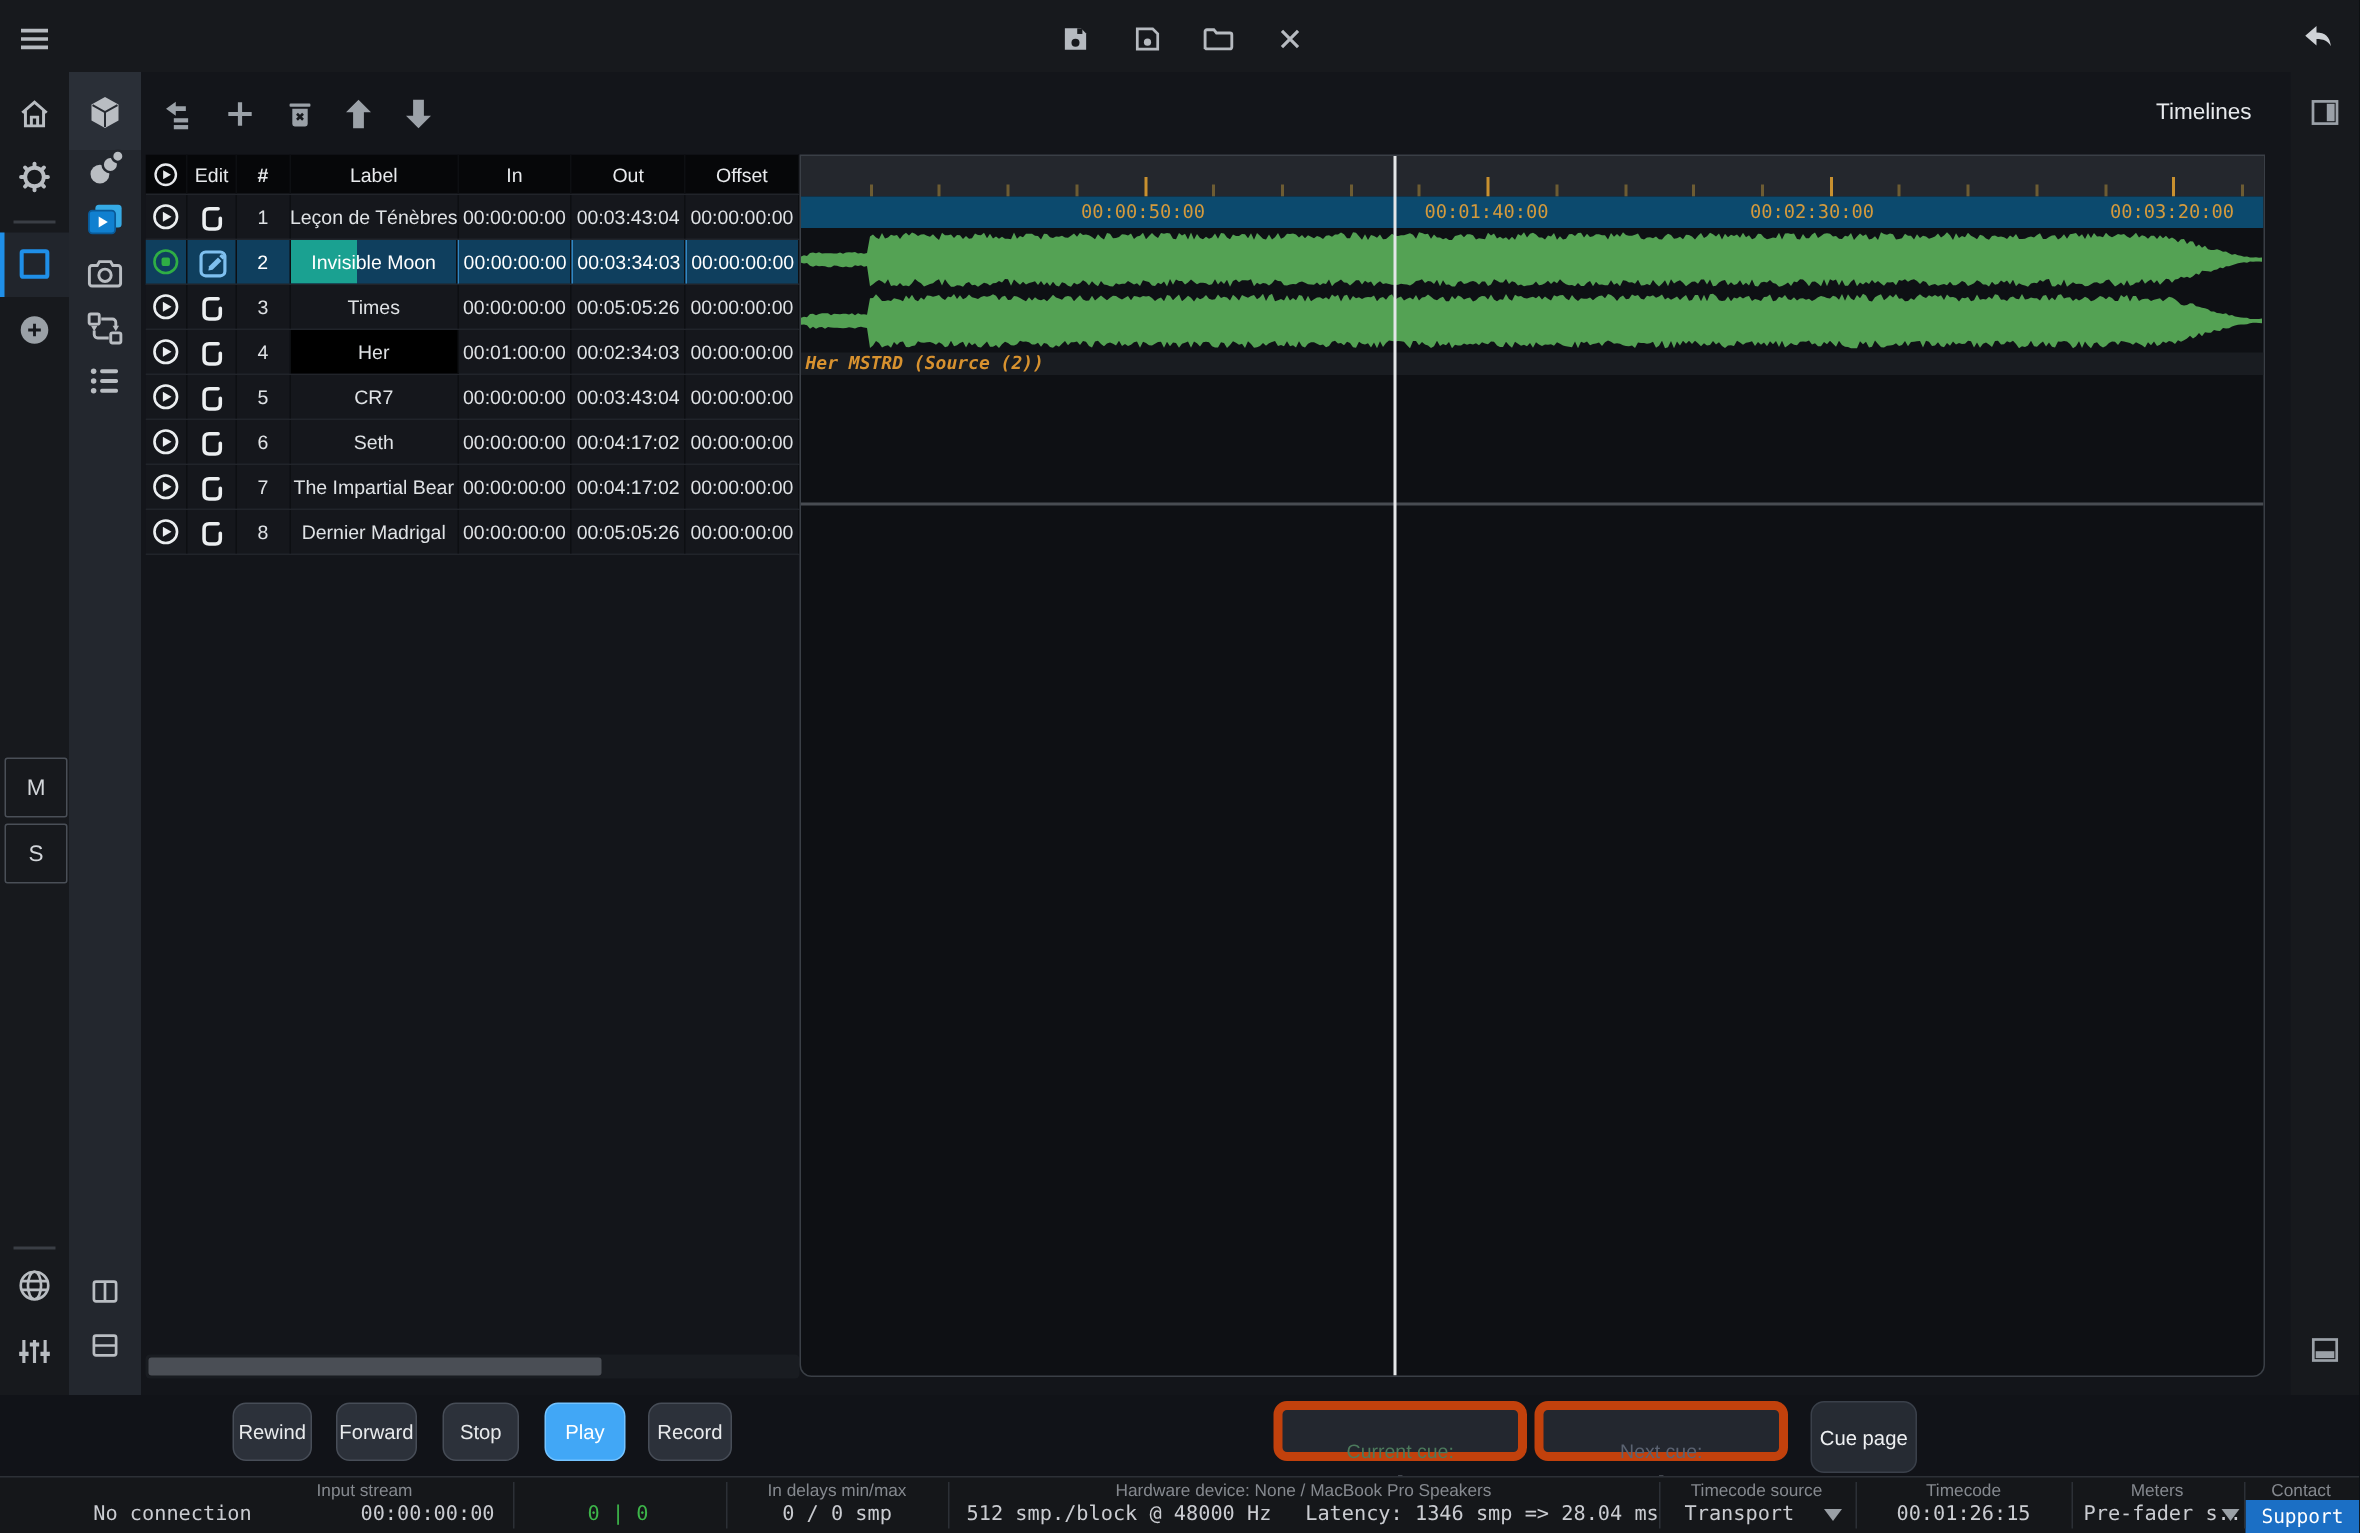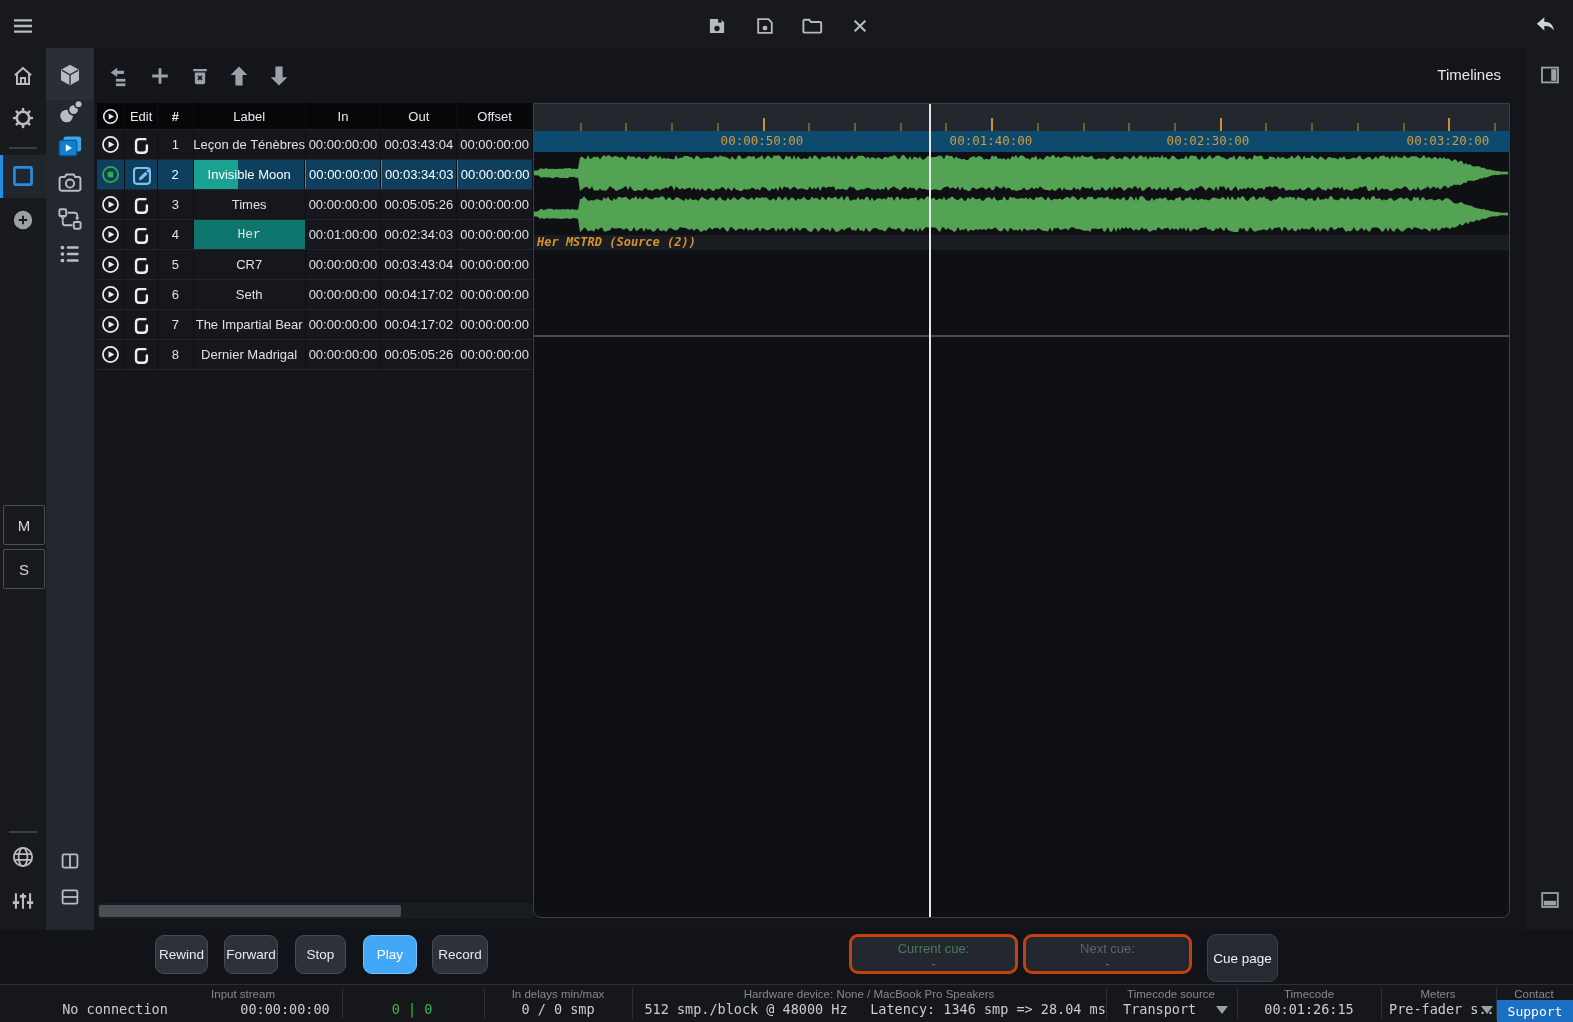--- a/index.html
+++ b/index.html
@@ -39,21 +39,21 @@
   .thead{height:27px;background:#060709;color:#e8eaed;font-size:13px;}
   .c{display:flex;align-items:center;justify-content:center;box-sizing:border-box;
      border-right:1px solid #0d0f12;font-size:13px;white-space:nowrap;overflow:hidden;}
   .cp{width:30px;}.ce{width:34px;}.cn{width:38px;}.cl{width:118px;position:relative;text-align:right;}
   .ci{width:80px;}.co{width:80px;}.cf{width:80px;}
   .cl span{position:relative;z-index:2;}
   .rowic{color:#eceff1;}
   .sel{background:#0f3f5e;color:#fff;}
   .sel .ci,.sel .co,.sel .cf{border-left:1px solid #3286c2;}
   .prog{position:absolute;left:0;top:0;bottom:0;width:40%;background:#1aa191;z-index:1;}
-  .hlcell{background:#0f766e;font-family:Liberation Mono, monospace;}
+  .hlcell{background:#000000;}
   .greenic{color:#2fae45;}
   .blueic{color:#7fc0ef;}
   .hscroll-track{position:absolute;left:3px;top:855px;width:436px;height:16px;background:#191c21;border-radius:3px;}
   .hscroll-thumb{position:absolute;left:5px;top:857px;width:302px;height:12px;background:#4a4e55;border-radius:2px;cursor:pointer;}
 
   
   .tl{position:absolute;left:439px;top:55px;width:977px;height:815px;box-sizing:border-box;
       border:1px solid #3a3f46;border-radius:0 0 8px 8px;background:#0e1014;overflow:hidden;}
   .ruler{position:relative;height:27px;background:#24272d;}
   .tick{position:absolute;bottom:0;width:2px;height:8px;background:#6d5c33;}
@@ -71,22 +71,22 @@
 
   
   .transport{position:absolute;left:0;top:930px;width:1573px;height:54px;background:#111318;}
   .tbn{position:absolute;top:5px;height:39px;border-radius:9px;background:#2c313a;border:1px solid #474d57;
        color:#e8eaec;font-size:13.5px;display:flex;align-items:center;justify-content:center;
        box-sizing:border-box;cursor:pointer;}
   .tbn.act{background:#41a7f6;border-color:#74c3ff;color:#fff;}
   .tcbox{position:absolute;left:517px;top:0;width:176px;height:54px;background:#000;text-align:center;}
   .tcbig{font-size:32px;color:#2f9fe8;line-height:36px;letter-spacing:.5px;}
   .tcsmall{font-family:"DejaVu Sans Mono",monospace;font-size:13px;color:#2f9fe8;letter-spacing:1px;}
-  .cuebox{position:absolute;top:4px;height:40px;border-radius:9px;background:#23272f;border:3px solid #c2410c;
-          box-sizing:border-box;text-align:center;font-size:13px;padding-top:4px;cursor:pointer;}
+  .cuebox{position:absolute;top:4px;height:40px;border-radius:9px;background:#23272f;border:6px solid #c2410c;
+          box-sizing:border-box;text-align:center;font-size:13px;padding-top:20px;cursor:pointer;}
   .cuelab-cur{color:#4c7a5c;}
   .cuelab-next{color:#5b6372;}
   .cueval{color:#707780;font-size:12px;margin-top:1px;}
   .cuepage{position:absolute;left:1207px;top:4px;width:71px;height:48px;border-radius:9px;background:#262b33;
            border:1px solid #3a404a;color:#eef0f2;font-size:13.5px;display:flex;align-items:center;
            justify-content:center;box-sizing:border-box;cursor:pointer;}
 
   
   .status{position:absolute;left:0;top:984px;width:1573px;height:38px;background:#15171a;
           border-top:1px solid #2c3036;box-sizing:border-box;}

